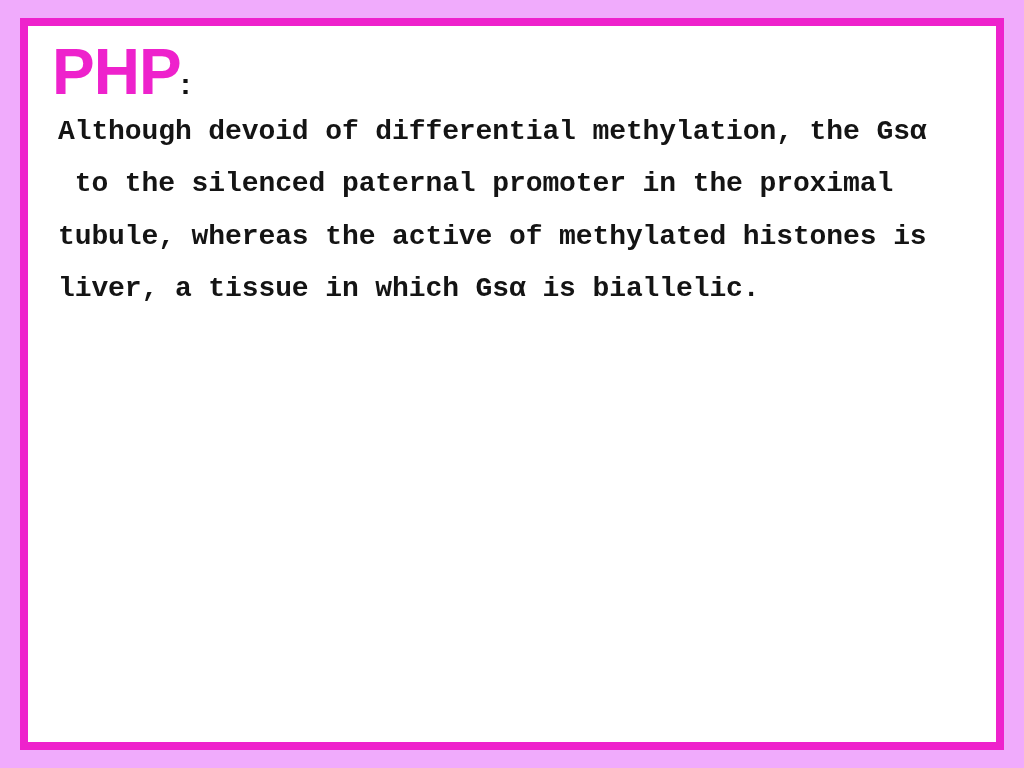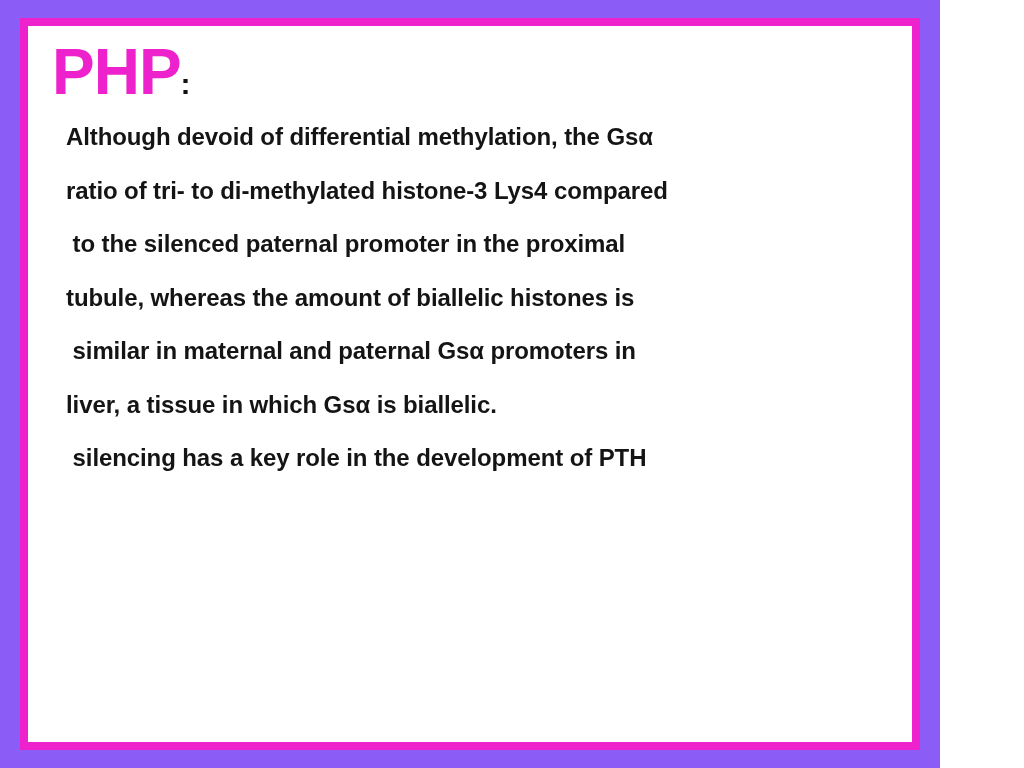--- a/index.html
+++ b/index.html
@@ -8,24 +8,24 @@
     background: #ffffff;
   }
   body {
     width: 1024px;
     height: 768px;
     font-family: "Liberation Sans", sans-serif;
     overflow: hidden;
   }
   .slide {
     box-sizing: border-box;
-    width: 940px;
+    width: 1024px;
     height: 768px;
     padding: 18px 20px;
-    background: #8b5cf6;
+    background: #f0abfc;
   }
   .frame {
     box-sizing: border-box;
     width: 100%;
     height: 100%;
     border: 8px solid #ee22cc;
     background: #ffffff;
     padding: 10px 18px 10px 22px;
     position: relative;
   }
@@ -45,43 +45,41 @@
   .title-colon {
     font-size: 30px;
     font-weight: bold;
     color: #111111;
     vertical-align: baseline;
   }
   .body-text {
     margin: 4px 0 0 4px;
   }
   .body-text p {
-    margin: 12px;
-    font-size: 24px;
+    margin: 4px;
+    font-size: 28px;
     font-weight: bold;
     color: #141414;
     line-height: 1.73;
     white-space: pre;
     letter-spacing: -0.1px;
+    font-family: Liberation Mono, monospace;
   }
 </style>
 </head>
 <body>
 
 <div class="slide">
   <div class="frame">
 
     <div class="title-line">
       <span class="title-main">PHP</span><span class="title-colon">:</span>
     </div>
 
     <div class="body-text">
       <p>Although devoid of differential methylation, the Gsα</p>
-      <p>ratio of tri- to di-methylated histone-3 Lys4 compared</p>
       <p> to the silenced paternal promoter in the proximal</p>
-      <p>tubule, whereas the amount of biallelic histones is</p>
-      <p> similar in maternal and paternal Gsα promoters in</p>
+      <p>tubule, whereas the active of methylated histones is</p>
       <p>liver, a tissue in which Gsα is biallelic.</p>
-      <p> silencing has a key role in the development of PTH</p>
     </div>
 
   </div>
 </div>
 
 </body></html>

